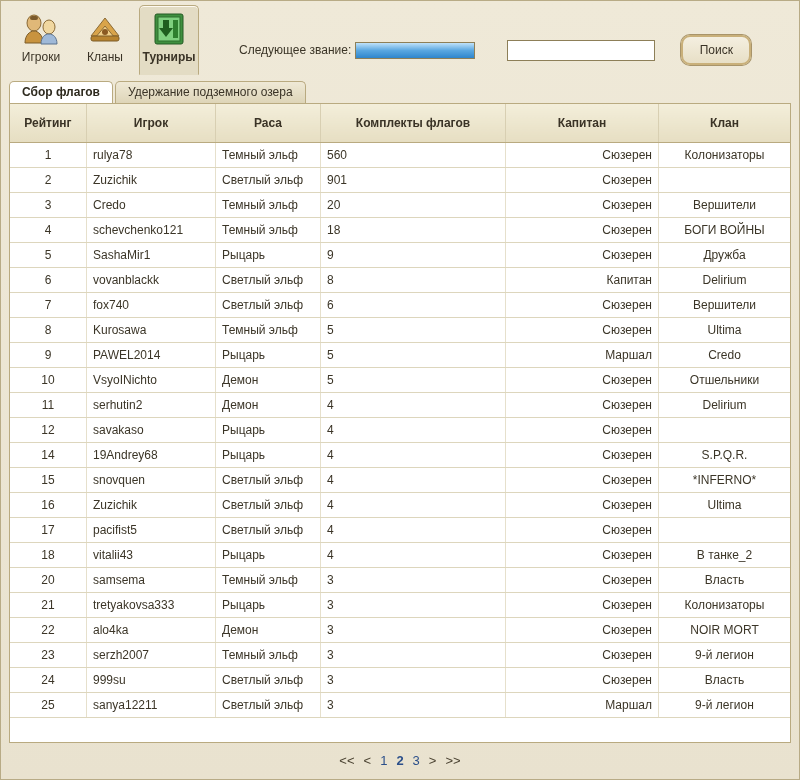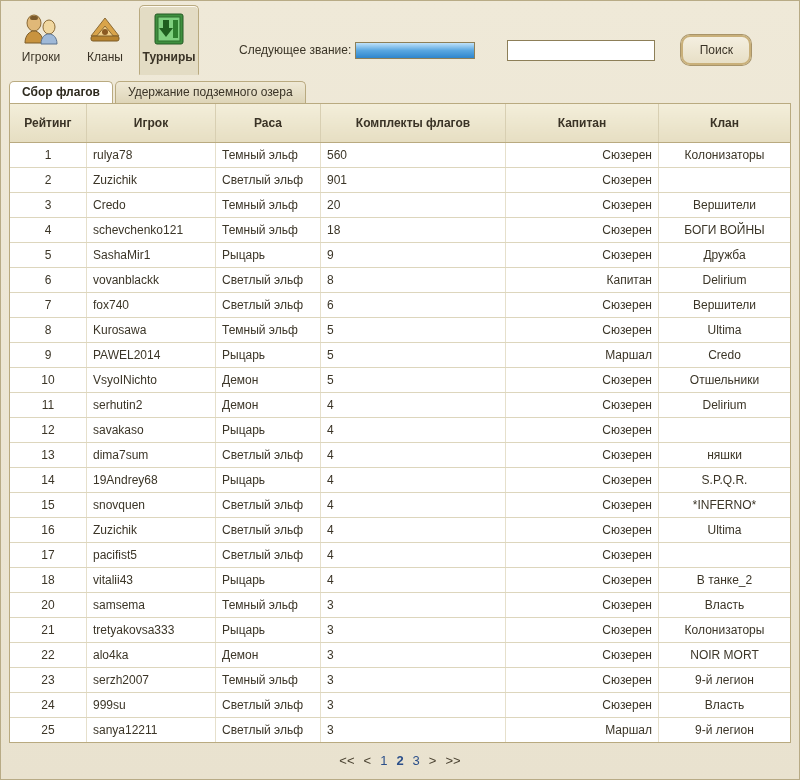--- a/index.html
+++ b/index.html
@@ -379,28 +379,20 @@
           </tr>
           <tr>
             <td class="c-rank">12</td>
             <td class="c-name link">savakaso</td>
             <td class="c-race">Рыцарь</td>
             <td class="c-sets">4</td>
             <td class="c-title link">Сюзерен</td>
             <td class="c-clan"></td>
           </tr>
           <tr>
-            <td class="c-rank">13</td>
-            <td class="c-name link">dima7sum</td>
-            <td class="c-race">Светлый эльф</td>
-            <td class="c-sets">4</td>
-            <td class="c-title link">Сюзерен</td>
-            <td class="c-clan link">няшки</td>
-          </tr>
-          <tr>
             <td class="c-rank">14</td>
             <td class="c-name link">19Andrey68</td>
             <td class="c-race">Рыцарь</td>
             <td class="c-sets">4</td>
             <td class="c-title link">Сюзерен</td>
             <td class="c-clan link">S.P.Q.R.</td>
           </tr>
           <tr>
             <td class="c-rank">15</td>
             <td class="c-name link">snovquen</td>

